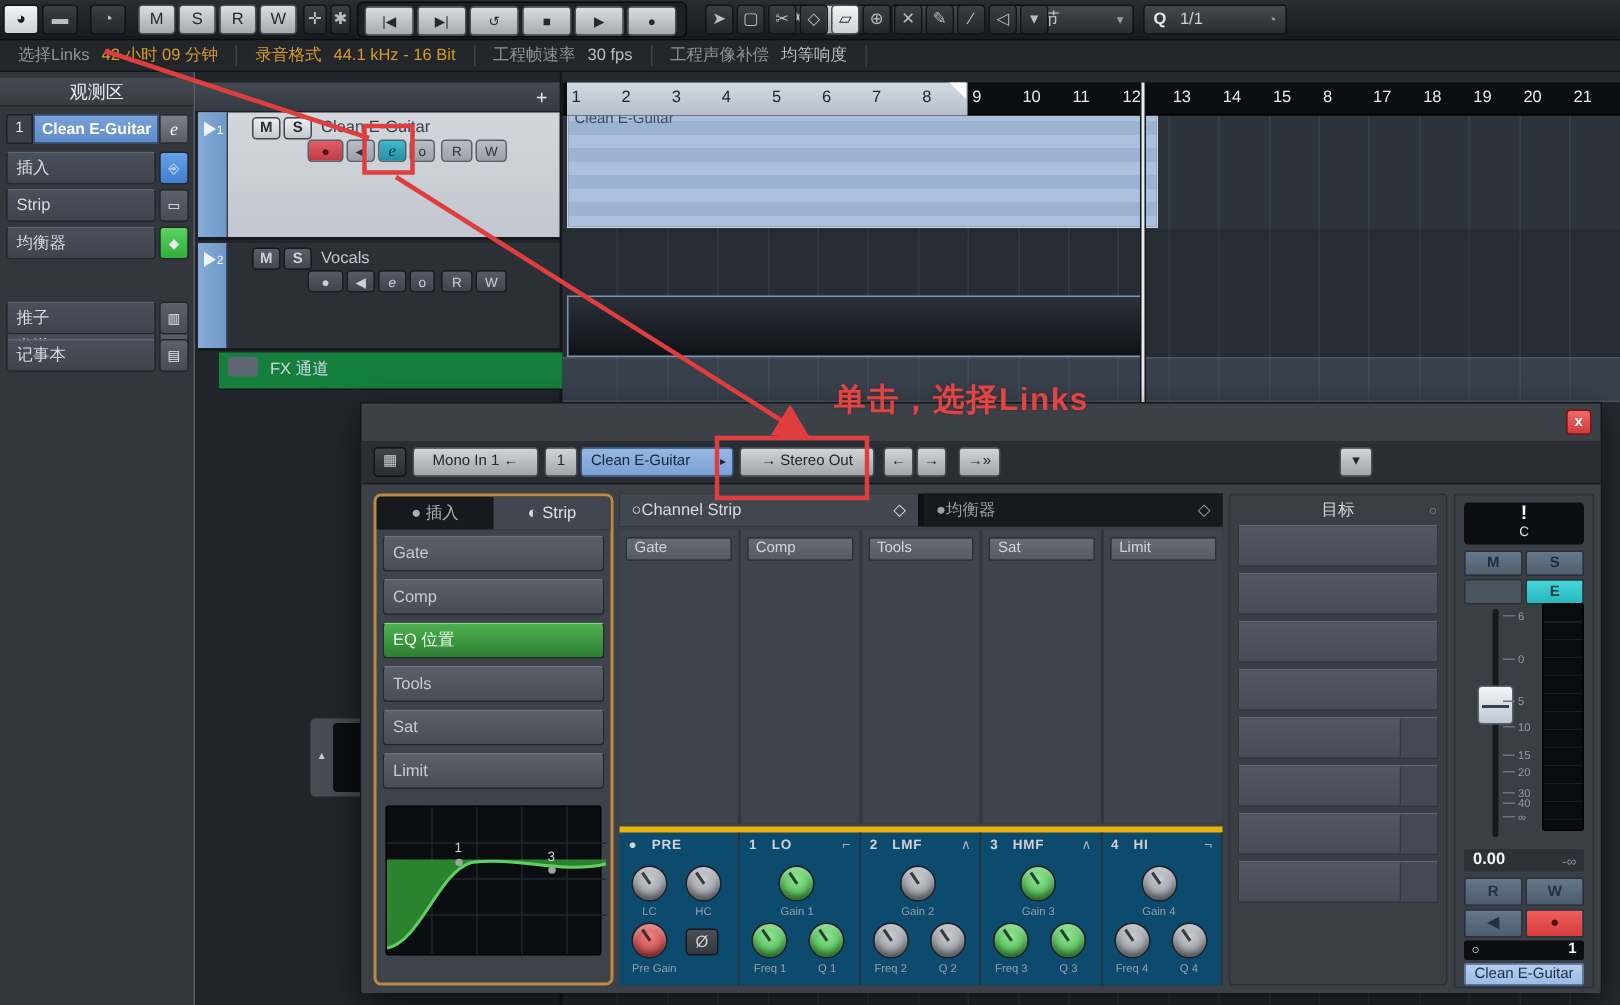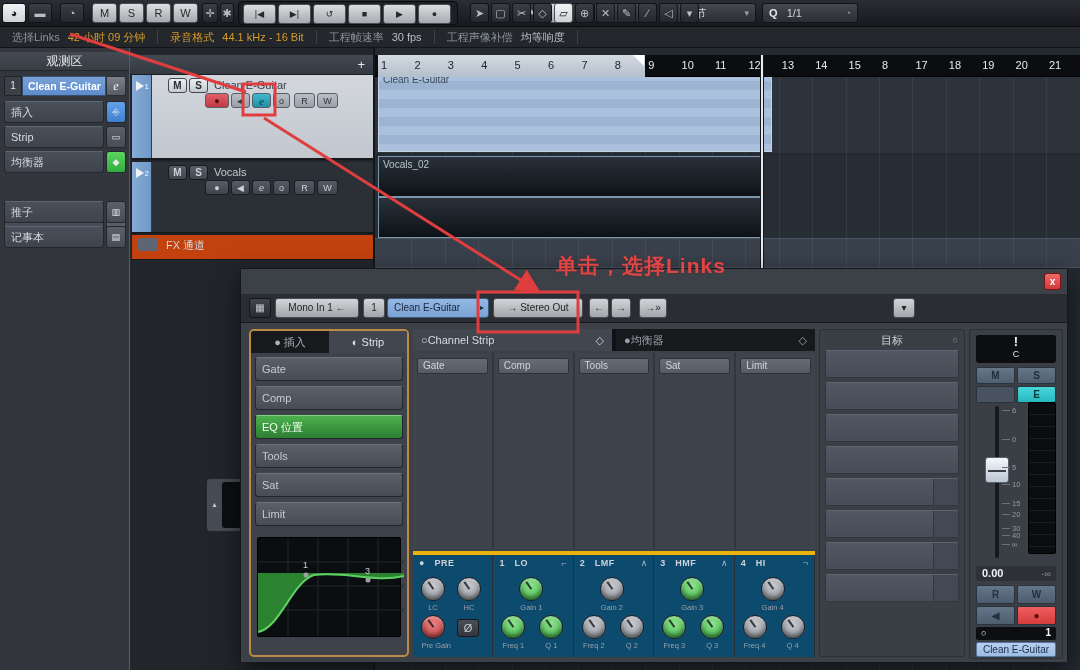--- a/index.html
+++ b/index.html
@@ -71,21 +71,21 @@
   .track2 .ms-btn { background:linear-gradient(#585f69,#41474f); border:1px solid #17191d; color:#cdd2d9; }
   .tname { position:absolute; top:4px; font-size:11px; }
   .track1 .tname { color:#333f4c; }
   .track2 .tname { color:#c3c9d0; }
   .tk-btn { position:absolute; top:18px; height:15px; border-radius:3px; font-size:9px; text-align:center; line-height:14px; }
   .track1 .tk-btn { background:linear-gradient(#b9bec6,#9aa0a9); border:1px solid #5a5f66; color:#2e3338; }
   .track2 .tk-btn { background:linear-gradient(#555c66,#3f454d); border:1px solid #1a1d21; color:#ccd1d8; }
   .tk-btn.rec1 { background:linear-gradient(#e06068,#c23a44) !important; color:#49080d !important; }
   .tk-btn.e1   { background:linear-gradient(#3fb9cc,#2390a5) !important; color:#05353e !important; font-style:italic;
                  font-family:"Liberation Serif",serif; font-size:11px !important; }
-  .fxrow { position:absolute; left:2px; top:187px; width:241px; height:25px; background:#c2410c; border-bottom:1px solid #14161a; }
+  .fxrow { position:absolute; left:16px; top:187px; width:241px; height:25px; background:#15803d; border-bottom:1px solid #14161a; }
   .fx-ico { position:absolute; left:6px; top:3px; width:20px; height:13px; background:#5d6672; border-radius:2px; }
   .fx-label { position:absolute; left:34px; top:3px; font-size:11px; color:#d2d8df; }
 
   
   .arrange { left:375px; top:48px; width:705px; height:622px; background:#252a31; overflow:hidden; }
   .ruler { position:absolute; left:0; top:7px; width:705px; height:22px; background:#0b0d10; border-bottom:1px solid #000; }
   .cycle { position:absolute; left:3px; top:0; width:267px; height:22px; background:linear-gradient(#d3dae2,#b4bfcc); }
   .cycle-tri { position:absolute; left:255px; top:0; width:0; height:0; border-top:11px solid #fff; border-left:11px solid transparent; }
   .bar-num { position:absolute; top:4px; font-size:11px; color:#e8ebef; }
   .bar-num.in-cycle { color:#20262d; }
@@ -366,23 +366,20 @@
         <div class="gridline" style="left: 537.4px;"></div>
         <div class="gridline" style="left: 570.8px;"></div>
         <div class="gridline" style="left: 604.2px;"></div>
         <div class="gridline" style="left: 637.6px;"></div>
         <div class="gridline" style="left: 671px;"></div>
       </div>
     <div class="event-guitar">
       <div class="elabel">Clean E-Guitar</div>
     </div>
     <div class="event-vocals">
-      <div class="ev-lane" style="top:0;">
-          <div class="elabel">Vocals_02</div>
-        </div>
       <div class="ev-lane" style="top:41px;"></div>
     </div>
     <div class="ruler">
       <div class="cycle">
           <div class="cycle-tri"></div>
         </div>
       <div id="ruler-bars">
           <div class="bar-num in-cycle" style="left: 6px;">1</div>
           <div class="bar-num in-cycle" style="left: 39.4px;">2</div>
           <div class="bar-num in-cycle" style="left: 72.8px;">3</div>

